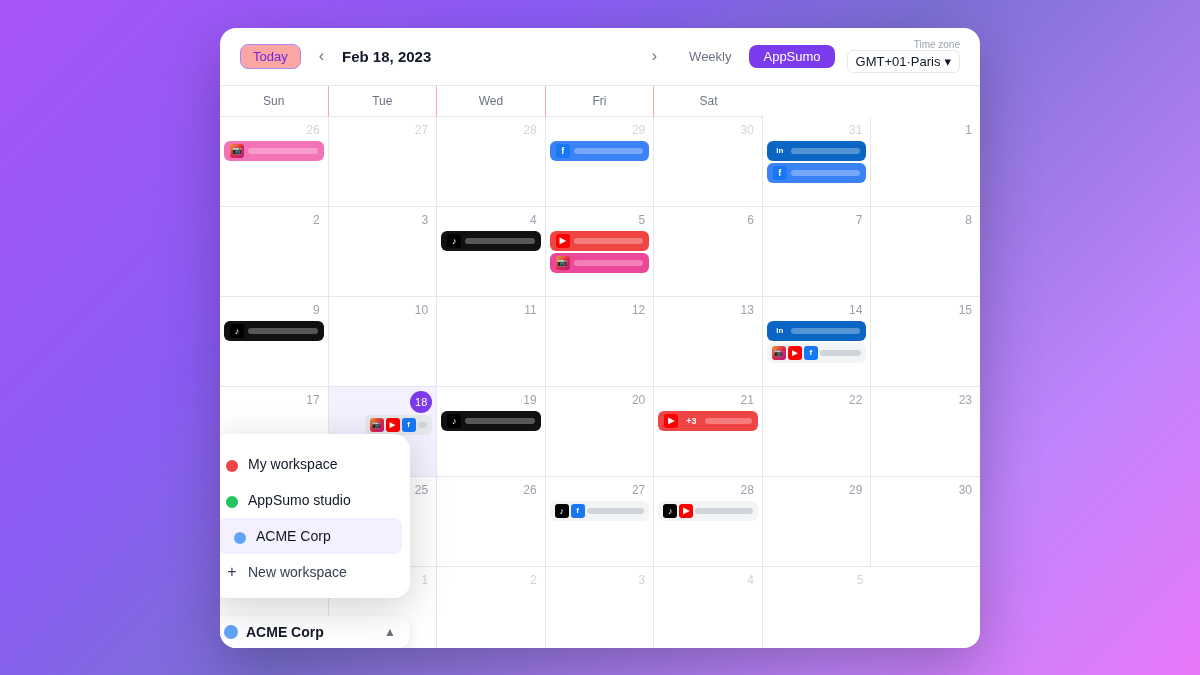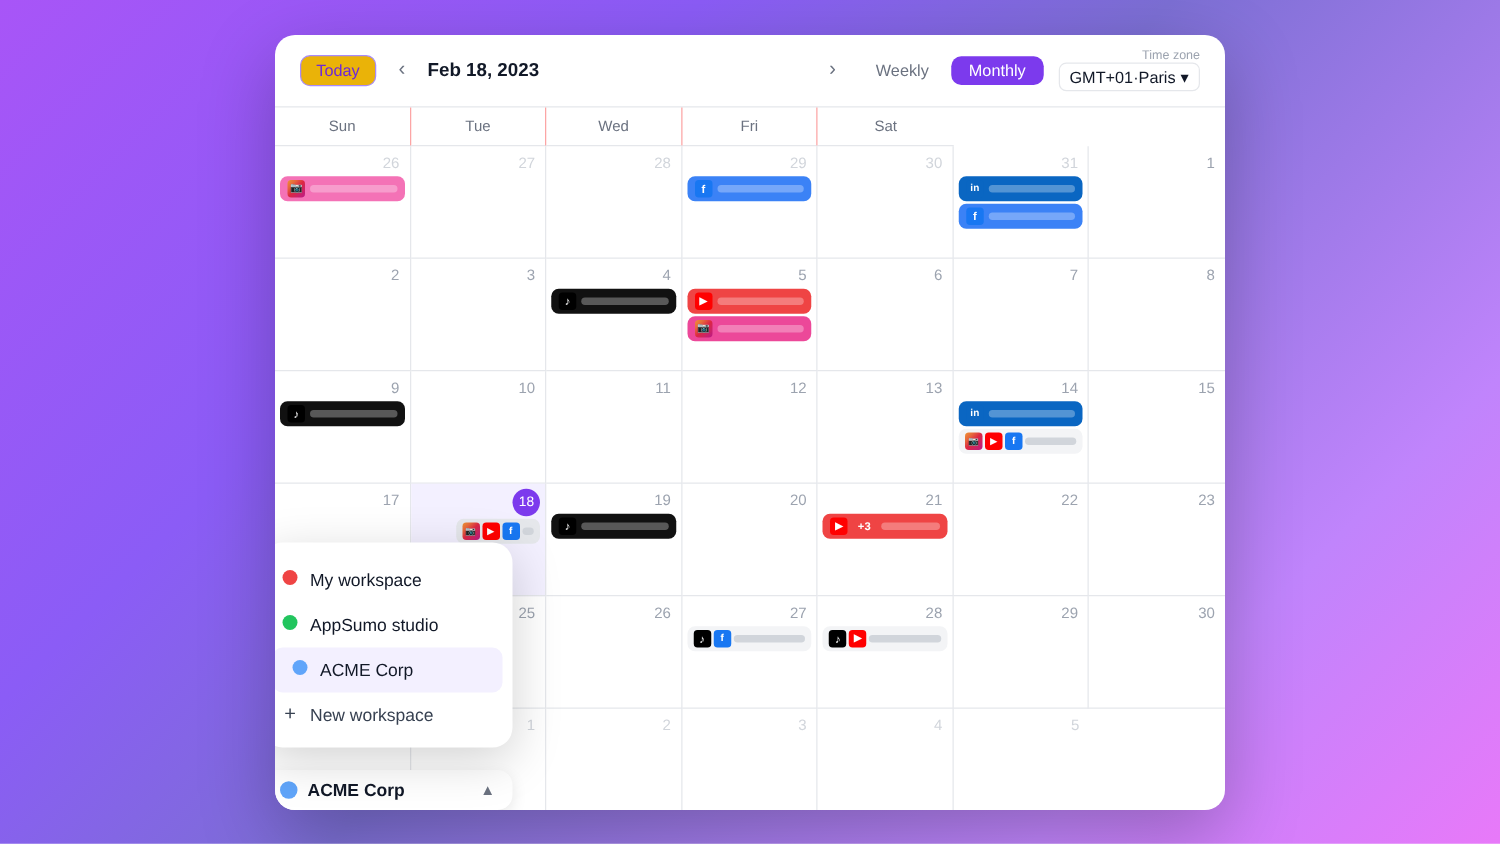--- a/index.html
+++ b/index.html
@@ -24,21 +24,21 @@
     }
     .calendar-header {
       display: flex;
       align-items: center;
       padding: 12px 20px;
       border-bottom: 1px solid #e5e7eb;
       gap: 12px;
     }
     .today-btn {
       border: 1.5px solid #a78bfa;
-      background: #eab308;
+      background: #fca5a5;
       border-radius: 8px;
       padding: 4px 12px;
       font-size: 13px;
       font-weight: 500;
       color: #6d28d9;
       cursor: pointer;
     }
     .nav-arrow {
       background: none;
       border: none;
@@ -209,21 +209,21 @@
       left: -10px;
       background: white;
       border-radius: 16px;
       box-shadow: 0 10px 40px rgba(0,0,0,0.18);
       width: 200px;
       padding: 12px 0 8px 0;
       z-index: 10;
     }
     .workspace-item {
       display: flex;
-      align-items: flex-start;
+      align-items: flex-end;
       gap: 10px;
       padding: 10px 16px;
       cursor: pointer;
       font-size: 14px;
       font-weight: 500;
       color: #111827;
     }
     .workspace-item.active {
       background: #f3f0ff;
       border-radius: 8px;
@@ -289,21 +289,21 @@
 
 <div class="calendar-container">
 
   <div class="calendar-header">
     <button class="today-btn">Today</button>
     <button class="nav-arrow">‹</button>
     <span class="date-label">Feb 18, 2023</span>
     <button class="nav-arrow">›</button>
     <div class="view-toggle">
       <button class="view-btn weekly">Weekly</button>
-      <button class="view-btn monthly">Monthly</button>
+      <button class="view-btn monthly">AppSumo</button>
     </div>
     <div class="timezone-group">
       <span class="timezone-label">Time zone</span>
       <div class="timezone-select">
         <span>GMT+01·Paris</span>
         <span>▾</span>
       </div>
     </div>
   </div>
 

